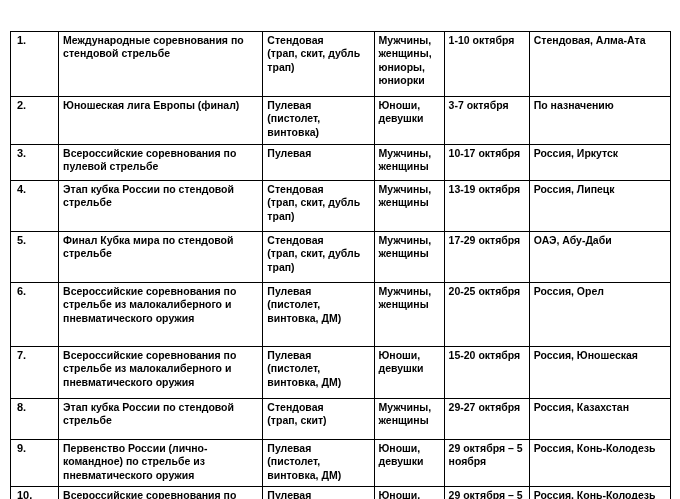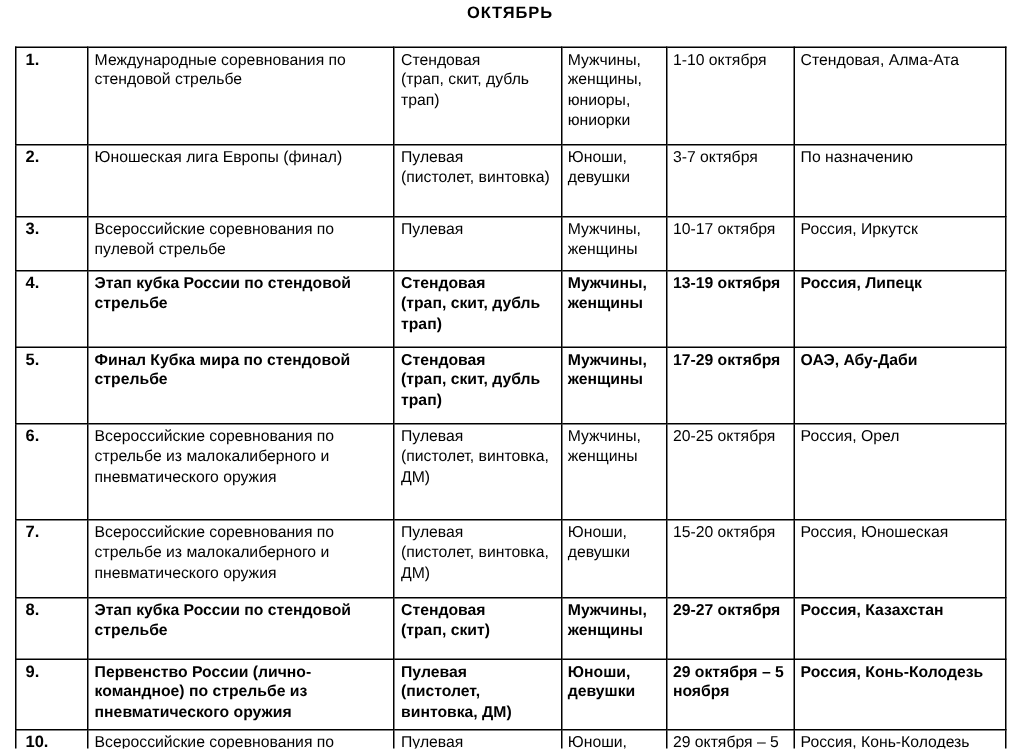--- a/index.html
+++ b/index.html
@@ -39,20 +39,21 @@
     border-collapse: collapse;
     table-layout: fixed;
   }
   .schedule-table td {
     border: 1px solid #000000;
     vertical-align: top;
     padding: 2px 4px 3px 4px;
     font-size: 10.5px;
     line-height: 13.4px;
     font-family: "Liberation Sans", "DejaVu Sans", sans-serif;
+    font-weight: bold;
     -webkit-font-smoothing: none;
   }
   .col-num   { width: 48px; }
   .col-event { width: 204px; }
   .col-disc  { width: 111px; }
   .col-part  { width: 70px; }
   .col-date  { width: 85px; }
   .col-place { width: 141px; }
 
   td.cell-num {
@@ -77,21 +78,20 @@
   tr.r7 td { height: 46px; }
   tr.r8 td { height: 35px; }
   tr.r9 td { height: 41px; }
   tr.r10 td { height: 40px; }
 </style>
 </head>
 <body>
 
 <div class="page">
 
-  <div class="doc-title">ОКТЯБРЬ</div>
 
   <table class="schedule-table">
     <colgroup>
       <col class="col-num">
       <col class="col-event">
       <col class="col-disc">
       <col class="col-part">
       <col class="col-date">
       <col class="col-place">
     </colgroup>

